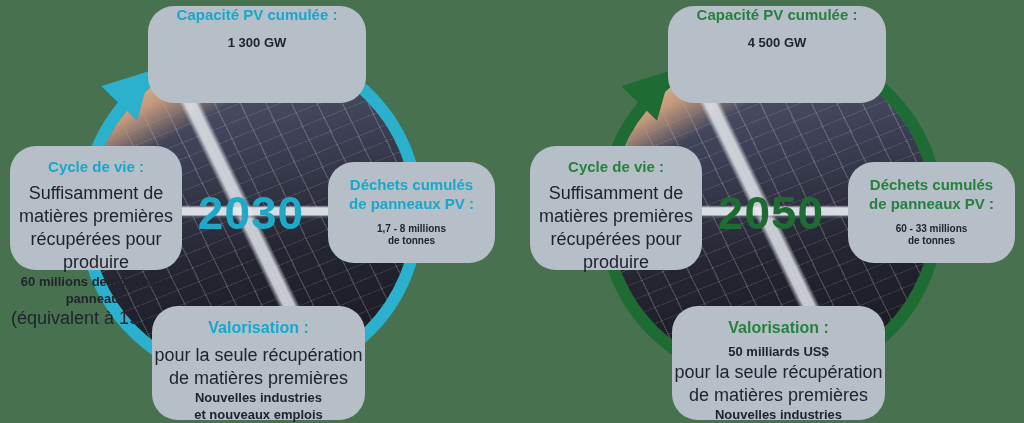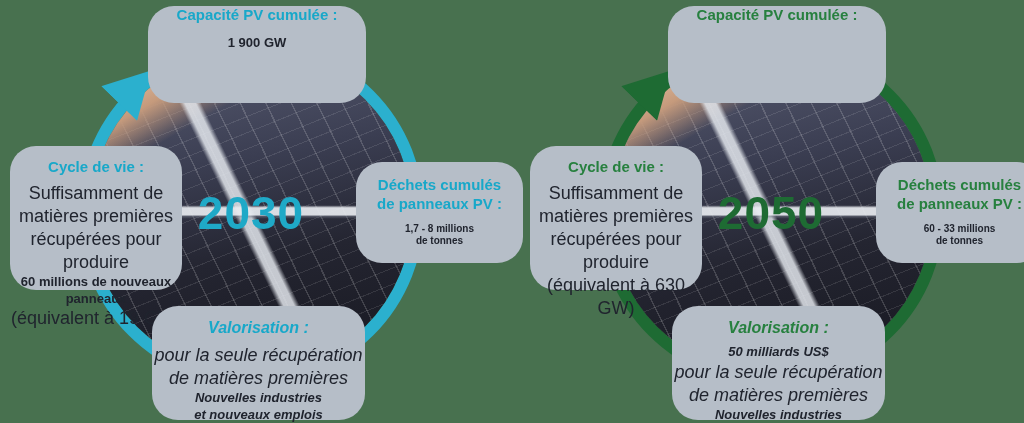--- a/index.html
+++ b/index.html
@@ -58,44 +58,44 @@
     color:#20242e;
     z-index:3;
   }
   .box-title { font-weight:bold; font-size:15px; line-height:1.25; white-space:pre-line; }
   .bold-line { font-weight:bold; font-size:13px; line-height:1.28; white-space:pre-line; }
   .body-line { font-size:18px; line-height:1.28; white-space:pre-line; }
 
   .box-top    { left:148px; top:6px;   width:218px; height:97px;  }
   .box-top .bold-line { margin-top:10px; font-size:13px; }
 
-  .box-left   { left:10px;  top:146px; width:172px; height:144px; padding-top:12px; }
+  .box-left   { left:10px;  top:146px; width:172px; height:124px; padding-top:12px; }
   .box-left .box-title { margin-bottom:5px; }
 
-  .box-right  { left:356px; top:162px; width:167px; height:101px; padding-top:14px; }
+  .box-right  { left:328px; top:162px; width:167px; height:101px; padding-top:14px; }
   .box-right .bold-line { margin-top:9px; font-size:10px; }
 
-  .box-bottom { left:152px; top:306px; width:213px; height:114px; padding-top:12px;font-style:italic; }
+  .box-bottom { left:152px; top:306px; width:213px; height:114px; padding-top:12px; }
   .box-bottom .box-title { font-size:16px; margin-bottom:6px; }
 </style>
 </head>
 <body>
 
 <div class="canvas" style="background-color: rgb(72, 113, 79);">
 
   <section class="diagram left">
     <div class="circle" style="border-color: rgb(43, 176, 206);">
       <div class="photo"></div>
     </div>
     <div class="arrowhead" style="background-color: rgb(43, 176, 206);"></div>
     <div class="year" style="color: rgb(31, 169, 199);">2030</div>
 
     <div class="box box-top">
       <div class="box-title" style="color: rgb(24, 168, 201);">Capacité PV cumulée :</div>
-      <div class="bold-line">1 900 GW</div>
+      <div class="bold-line">1 300 GW</div>
     </div>
 
     <div class="box box-left">
       <div class="box-title" style="color: rgb(24, 168, 201);">Cycle de vie :</div>
       <div class="body-line">Suffisamment de
 matières premières
 récupérées pour produire</div>
       <div class="bold-line">60 millions de nouveaux
 panneaux</div>
       <div class="body-line">(équivalent à 19 GW)</div>
@@ -119,28 +119,28 @@
 
   <section class="diagram right">
     <div class="circle" style="border-color: rgb(30, 107, 51);">
       <div class="photo"></div>
     </div>
     <div class="arrowhead" style="background-color: rgb(30, 107, 51);"></div>
     <div class="year" style="color: rgb(30, 107, 51);">2050</div>
 
     <div class="box box-top">
       <div class="box-title" style="color: rgb(39, 128, 63);">Capacité PV cumulée :</div>
+      <div class="bold-line">4 500 GW</div>
     </div>
 
     <div class="box box-left">
       <div class="box-title" style="color: rgb(39, 128, 63);">Cycle de vie :</div>
       <div class="body-line">Suffisamment de
 matières premières
 récupérées pour produire</div>
-      <div class="body-line">(équivalent à 630 GW)</div>
     </div>
 
     <div class="box box-right">
       <div class="box-title" style="color: rgb(39, 128, 63);">Déchets cumulés
 de panneaux PV :</div>
       <div class="bold-line">60 - 33 millions
 de tonnes</div>
     </div>
 
     <div class="box box-bottom">

